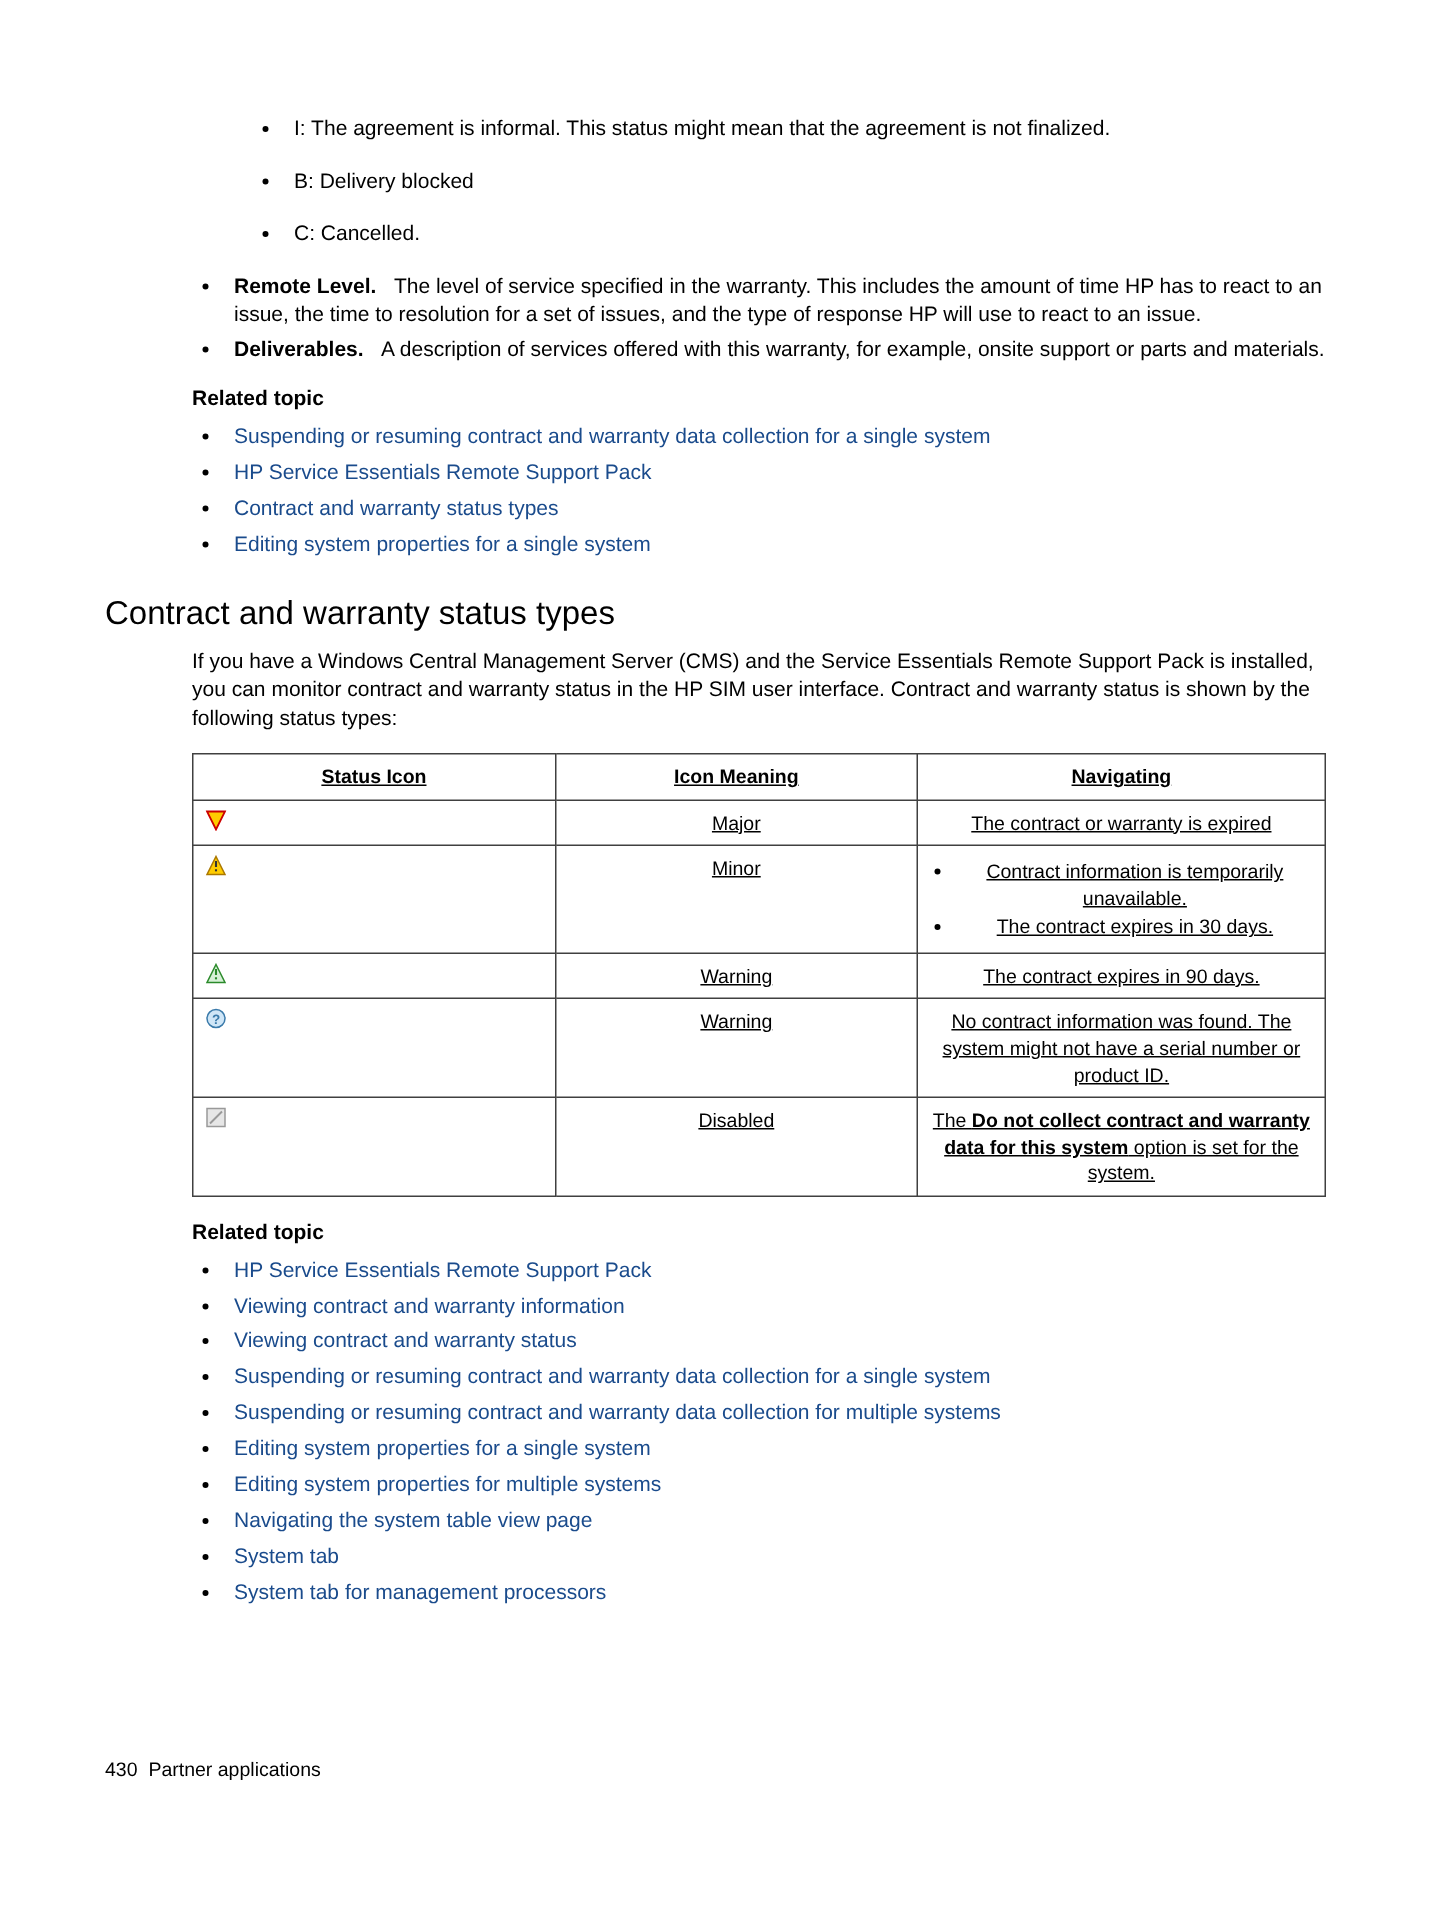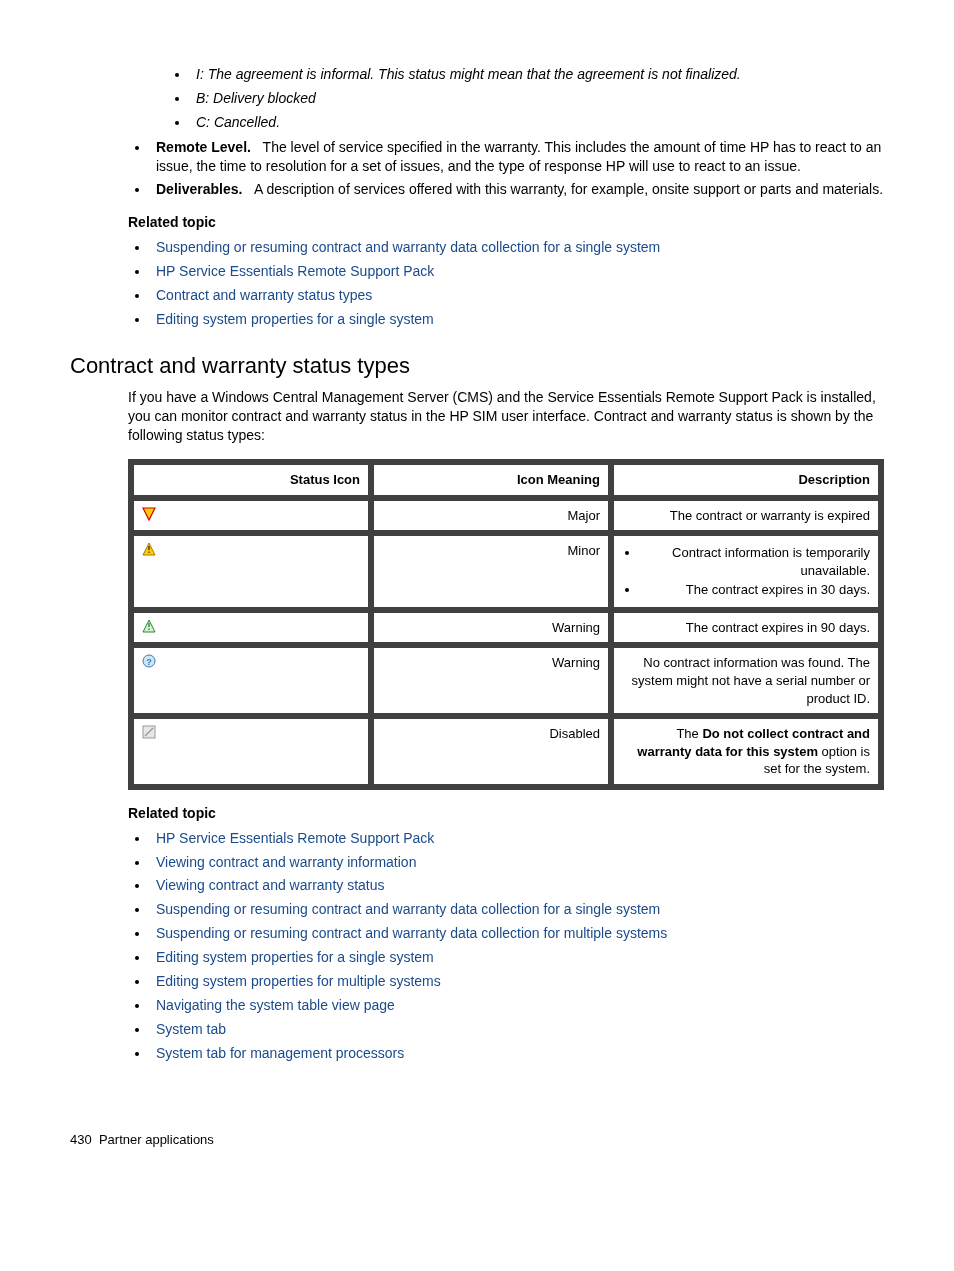--- a/index.html
+++ b/index.html
@@ -20,23 +20,22 @@
   ul.bullet > li {
     margin: 5px 0;
     padding-left: 6px;
   }
   ul.nested {
     list-style: disc;
     padding-left: 62px;
     margin: 0;
   }
   ul.nested > li {
-    margin: 5px 0;
+    margin: 16px 0;
     padding-left: 6px;
-    font-style: italic;
   }
   .bold { font-weight: bold; }
   .link { color: #1a4b8c; text-align: right; }
   h2.section-heading {
     font-weight: normal;
     font-size: 22px;
     margin: 22px 0 8px 0;
   }
   .indent-block {
     margin-left: 58px;
@@ -44,39 +43,40 @@
   .para {
     margin: 8px 0;
   }
   table.status {
     border-collapse: collapse;
     width: 100%;
     margin: 14px 0;
     font-size: 13px;
   }
   table.status th, table.status td {
-    border: 6px solid #404040;
+    border: 1px solid #404040;
     padding: 6px 8px;
-    text-align: right;
+    text-align: center;
     vertical-align: top;
+    text-decoration: underline;
   }
   table.status th {
     font-weight: bold;
   }
   table.status td ul {
     margin: 0;
     padding-left: 18px;
   }
   table.status td ul li {
     margin: 2px 0;
   }
   .icon-cell svg { display: block; }
   .footer {
     position: relative;
-    margin-top: 68px;
+    margin-top: 100px;
     font-size: 13px;
   }
   .related-heading {
     font-weight: bold;
     margin: 14px 0 4px 0;
   }
 </style>
 </head>
 <body>
 
@@ -109,21 +109,21 @@
 <h2 class="section-heading">Contract and warranty status types</h2>
 
 <div class="indent-block">
   <div class="para">If you have a Windows Central Management Server (CMS) and the Service Essentials Remote Support Pack is installed, you can monitor contract and warranty status in the HP SIM user interface. Contract and warranty status is shown by the following status types:</div>
 
   <table class="status">
     <thead>
       <tr>
         <th style="width:32%">Status Icon</th>
         <th style="width:32%">Icon Meaning</th>
-        <th>Description</th>
+        <th>Navigating</th>
       </tr>
     </thead>
     <tbody>
       <tr>
         <td class="icon-cell">
           <svg width="14" height="14" viewBox="0 0 14 14">
               <polygon points="1,1 13,1 7,13" fill="#ffcc00" stroke="#cc0000" stroke-width="1.2"></polygon>
             </svg>
         </td>
         <td>Major</td>

